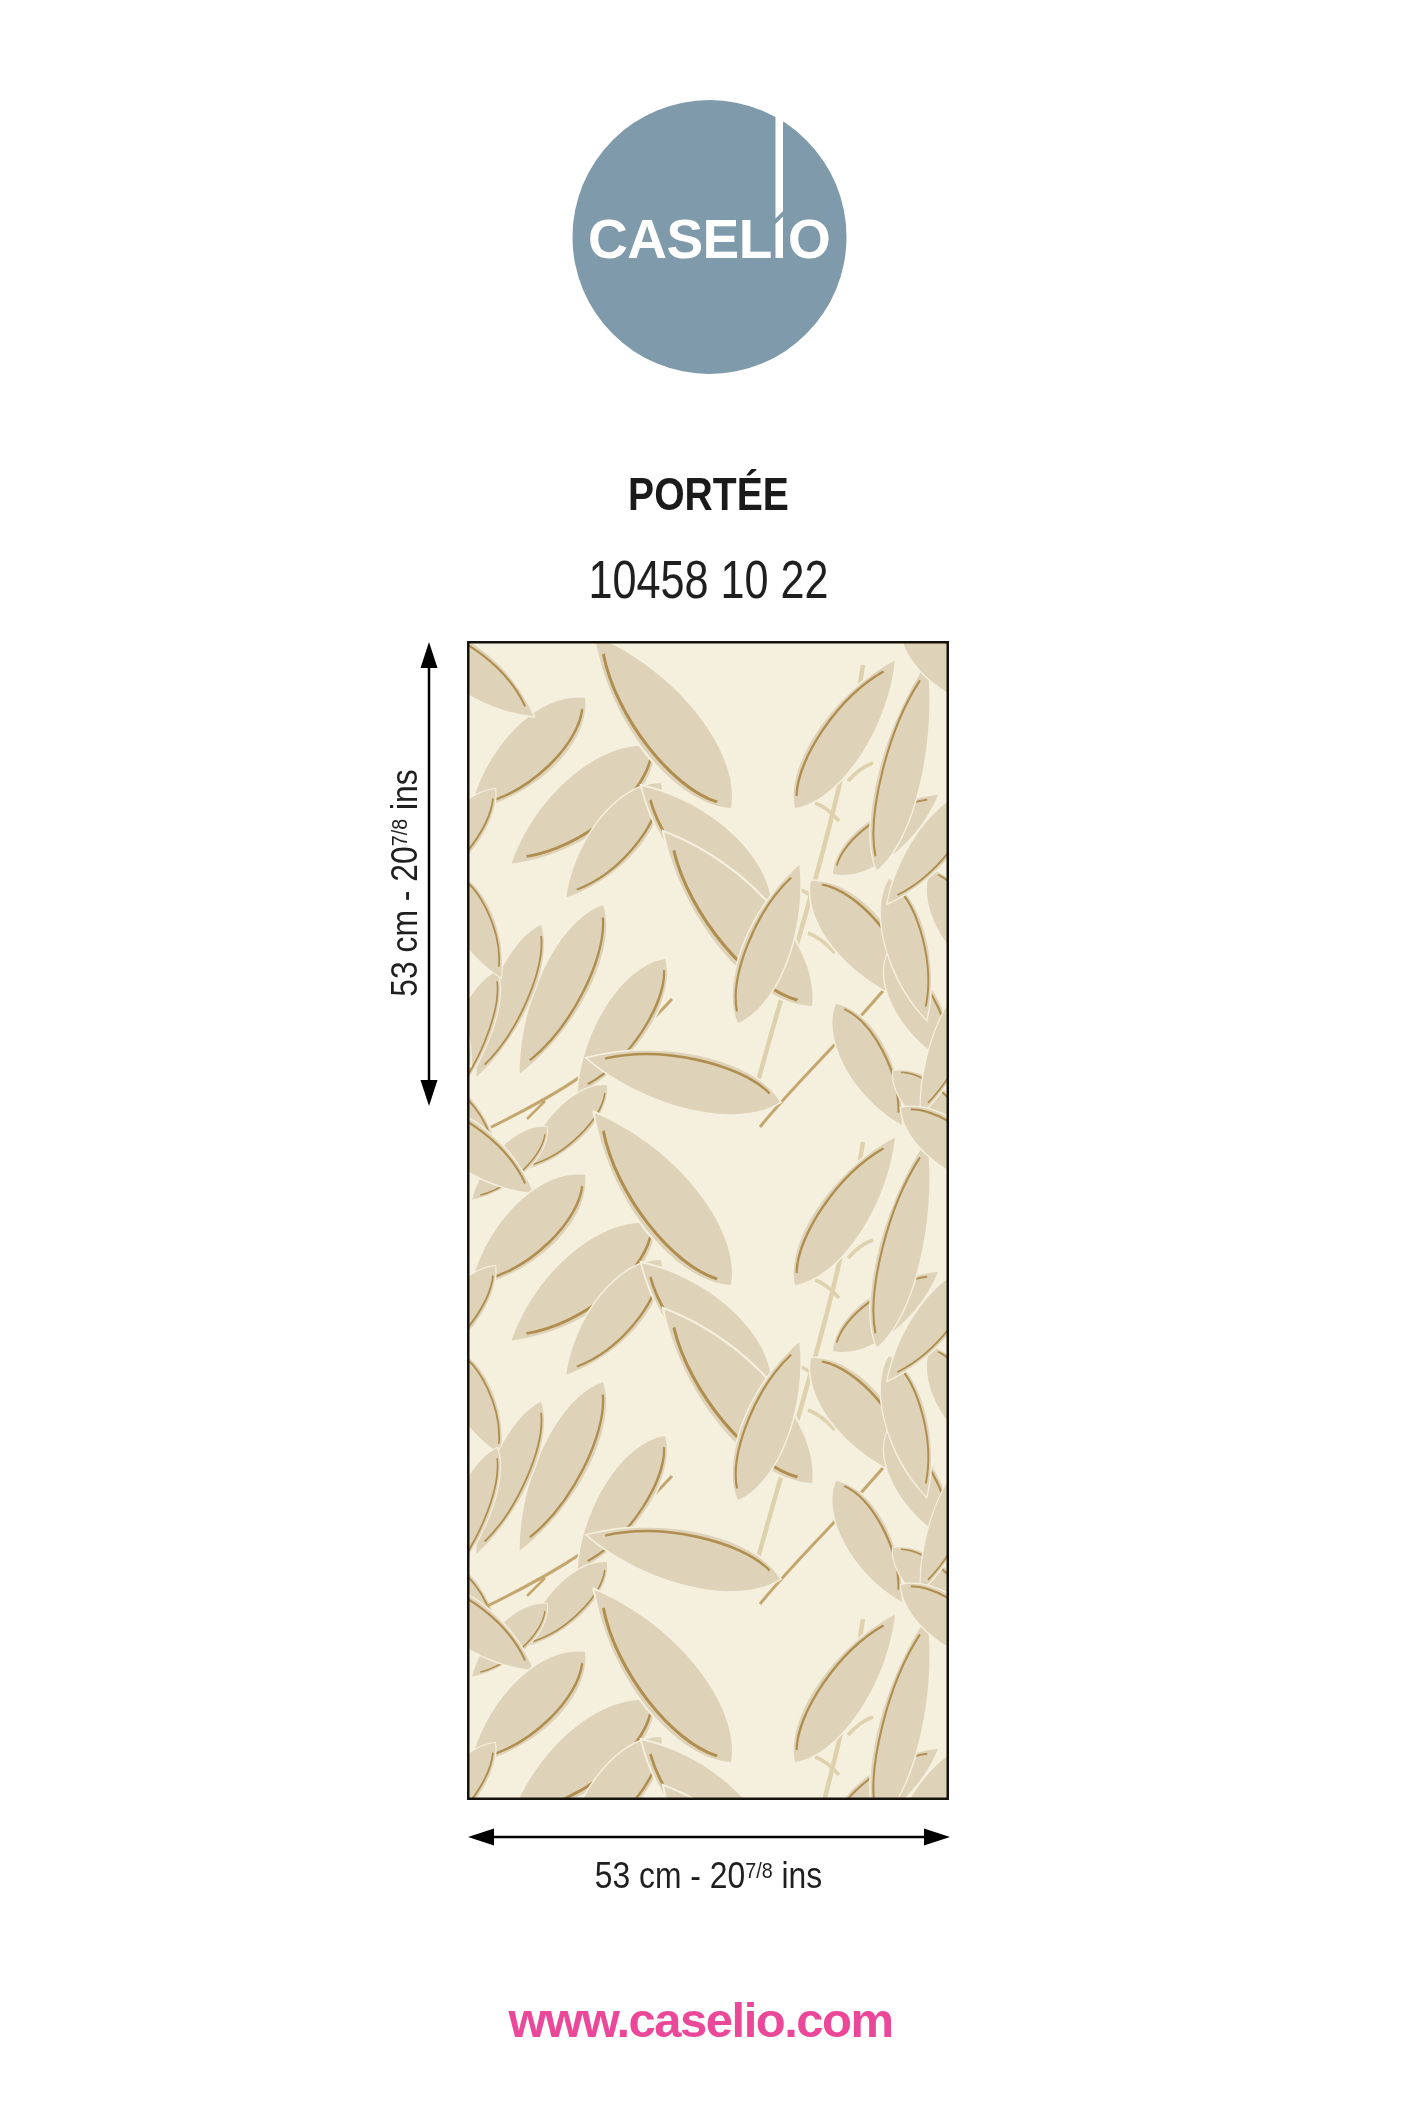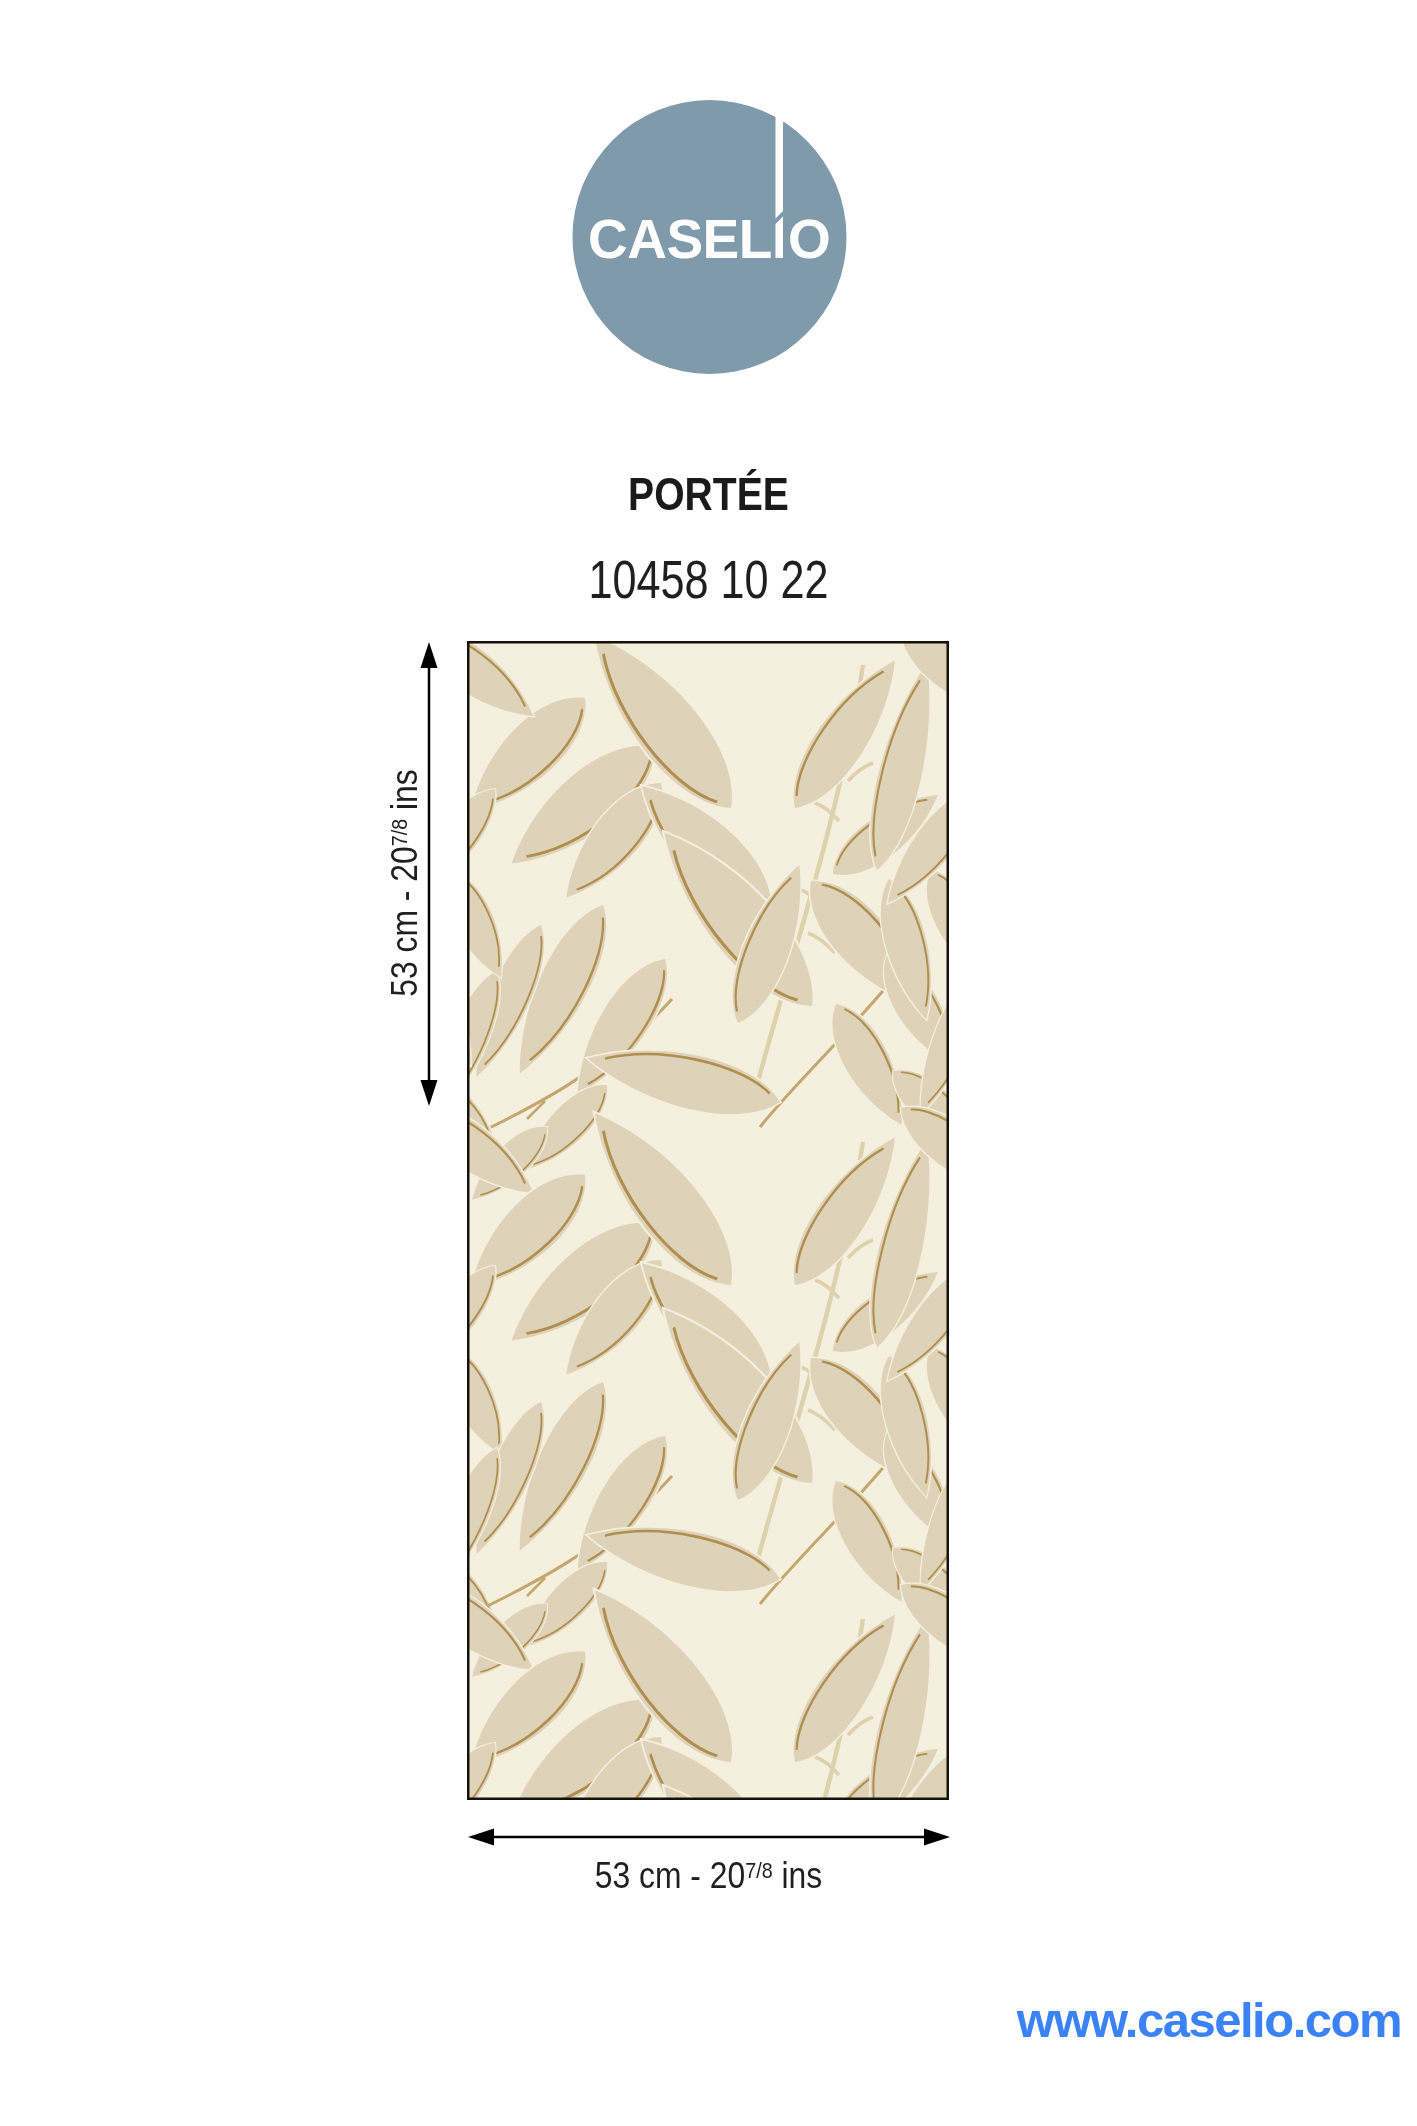--- a/index.html
+++ b/index.html
@@ -2,21 +2,21 @@
 <html><head><meta charset="utf-8">
 <style>
 html,body{margin:0;padding:0;background:#fff;}
 #page{position:relative;width:1417px;height:2126px;background:#fff;overflow:hidden;
   font-family:"Liberation Sans",sans-serif;}
 .abs{position:absolute;}
 #portee{top:467px;left:0;right:0;text-align:center;font-weight:bold;font-size:46px;color:#1a1a1a;transform:scaleX(.85);}
 #refnum{top:548px;left:0;right:0;text-align:center;font-weight:normal;font-size:54px;color:#1f1f1f;transform:scaleX(.8);}
 #vlabel{top:863px;left:254px;width:300px;height:40px;text-align:center;transform:rotate(-90deg) scaleX(.86);font-size:37px;color:#1f1f1f;white-space:nowrap;}
 #hlabel{top:1855px;left:0;right:0;text-align:center;font-size:37px;color:#1f1f1f;white-space:nowrap;transform:scaleX(.86);}
-#www{top:1992px;left:0;right:16px;text-align:right;font-weight:bold;font-size:49px;letter-spacing:-1.5px;color:#3b82f6;}
+#www{top:1992px;left:0;right:16px;text-align:center;font-weight:bold;font-size:49px;letter-spacing:-1.5px;color:#ec4899;}
 sup.fr{font-size:0.62em;vertical-align:0.45em;letter-spacing:0;}
 </style></head>
 <body>
 <div id="page">
 <svg class="abs" style="left:560px;top:90px" width="300" height="300" viewBox="0 0 300 300">
   <circle cx="149.5" cy="147" r="137" fill="#7e9aab"></circle>
   <polygon points="215.5,8 223,8 223,121 215.5,128.5" fill="#fff"></polygon>
   <polygon points="215.5,134 223,126.5 223,168 215.5,168" fill="#fff"></polygon>
   <text x="28" y="168" font-family="Liberation Sans" font-weight="bold" font-size="55" letter-spacing="-0.5" fill="#fff">CASEL</text>
   <text x="228" y="168" font-family="Liberation Sans" font-weight="bold" font-size="55" fill="#fff">O</text>

